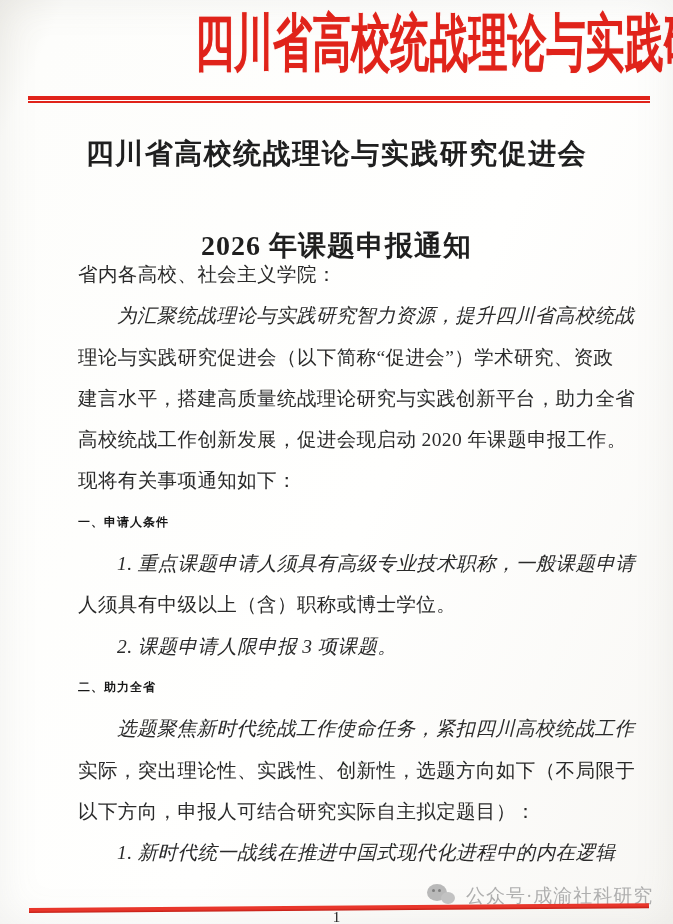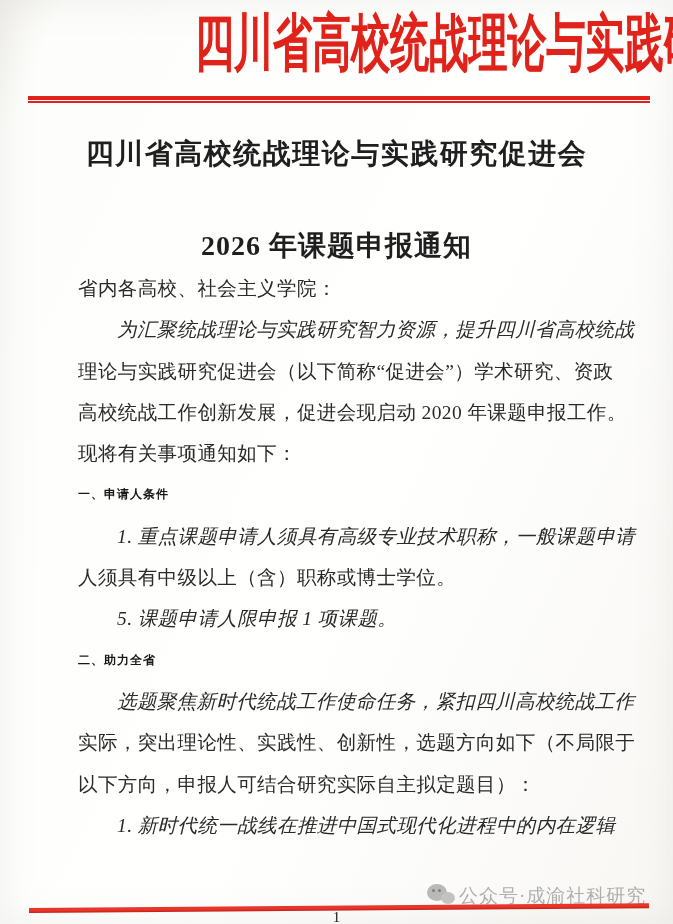--- a/index.html
+++ b/index.html
@@ -40,42 +40,42 @@
   
   .doc-title{
     position:absolute;left:0;width:673px;
     text-align:center;font-weight:bold;font-size:28px;line-height:32px;
     letter-spacing:1.5px;color:#1f1f1f;white-space:nowrap;
   }
   .doc-title.l1{top:138px;}
   .doc-title.l2{top:194px;letter-spacing:1px;margin-top:36px;}
   
   .doc-body{
-    position:absolute;top:268px;left:78px;width:540px;
+    position:absolute;top:254px;left:78px;width:540px;
     font-size:19.5px;
   }
   .line{
     height:41.3px;line-height:41.3px;
     white-space:pre;letter-spacing:0.4px;
   }
   .line.indent{text-indent:39px;font-style:italic;}
   .line.heading{
     font-family:"Liberation Sans","DejaVu Sans",sans-serif;
     font-weight:bold;font-size:12px;letter-spacing:1px;color:#171717;
   }
   
   .footer-rule{
     position:absolute;top:908px;left:29px;width:620px;height:4.5px;
     background:linear-gradient(180deg,#e8362b 0 55%,#c21d15 100%);
     transform:rotate(-0.45deg);transform-origin:left center;
     z-index:3;
   }
   .watermark{
     position:absolute;top:883px;left:427px;
-    display:flex;align-items:center;
+    display:flex;align-items:center;gap:7px;
     color:var(--wm);font-size:19px;letter-spacing:1px;white-space:nowrap;
     z-index:2;
   }
   .wm-icon{position:relative;width:32px;height:24px;display:inline-block;}
   .wm-icon .b1{
     position:absolute;left:0;top:0;width:20px;height:17px;border-radius:50%;
     background:#b9b9b9;
   }
   .wm-icon .b1:before,.wm-icon .b1:after{
     content:"";position:absolute;top:5px;width:3px;height:3px;border-radius:50%;background:#7e7e7e;
@@ -101,26 +101,27 @@
   </div>
   <div class="masthead-rule"></div>
 
   <div class="doc-title l1">四川省高校统战理论与实践研究促进会</div>
   <div class="doc-title l2">2026 年课题申报通知</div>
 
   <div class="doc-body" id="doc-body">
       <div class="line plain">省内各高校、社会主义学院：</div>
       <div class="line indent">为汇聚统战理论与实践研究智力资源，提升四川省高校统战</div>
       <div class="line plain">理论与实践研究促进会（以下简称“促进会”）学术研究、资政</div>
+      <div class="line plain">建言水平，搭建高质量统战理论研究与实践创新平台，助力全省</div>
       <div class="line plain">高校统战工作创新发展，促进会现启动 2020 年课题申报工作。</div>
       <div class="line plain">现将有关事项通知如下：</div>
       <div class="line heading">一、申请人条件</div>
       <div class="line indent">1. 重点课题申请人须具有高级专业技术职称，一般课题申请</div>
       <div class="line plain">人须具有中级以上（含）职称或博士学位。</div>
-      <div class="line indent">5. 课题申请人限申报 1 项课题。</div>
+      <div class="line indent">2. 课题申请人限申报 3 项课题。</div>
       <div class="line heading">二、助力全省</div>
       <div class="line indent">选题聚焦新时代统战工作使命任务，紧扣四川高校统战工作</div>
       <div class="line plain">实际，突出理论性、实践性、创新性，选题方向如下（不局限于</div>
       <div class="line plain">以下方向，申报人可结合研究实际自主拟定题目）：</div>
       <div class="line indent">1. 新时代统一战线在推进中国式现代化进程中的内在逻辑</div>
     </div>
 
   <div class="watermark">
     <span class="wm-icon">
         <span class="b1"></span>

